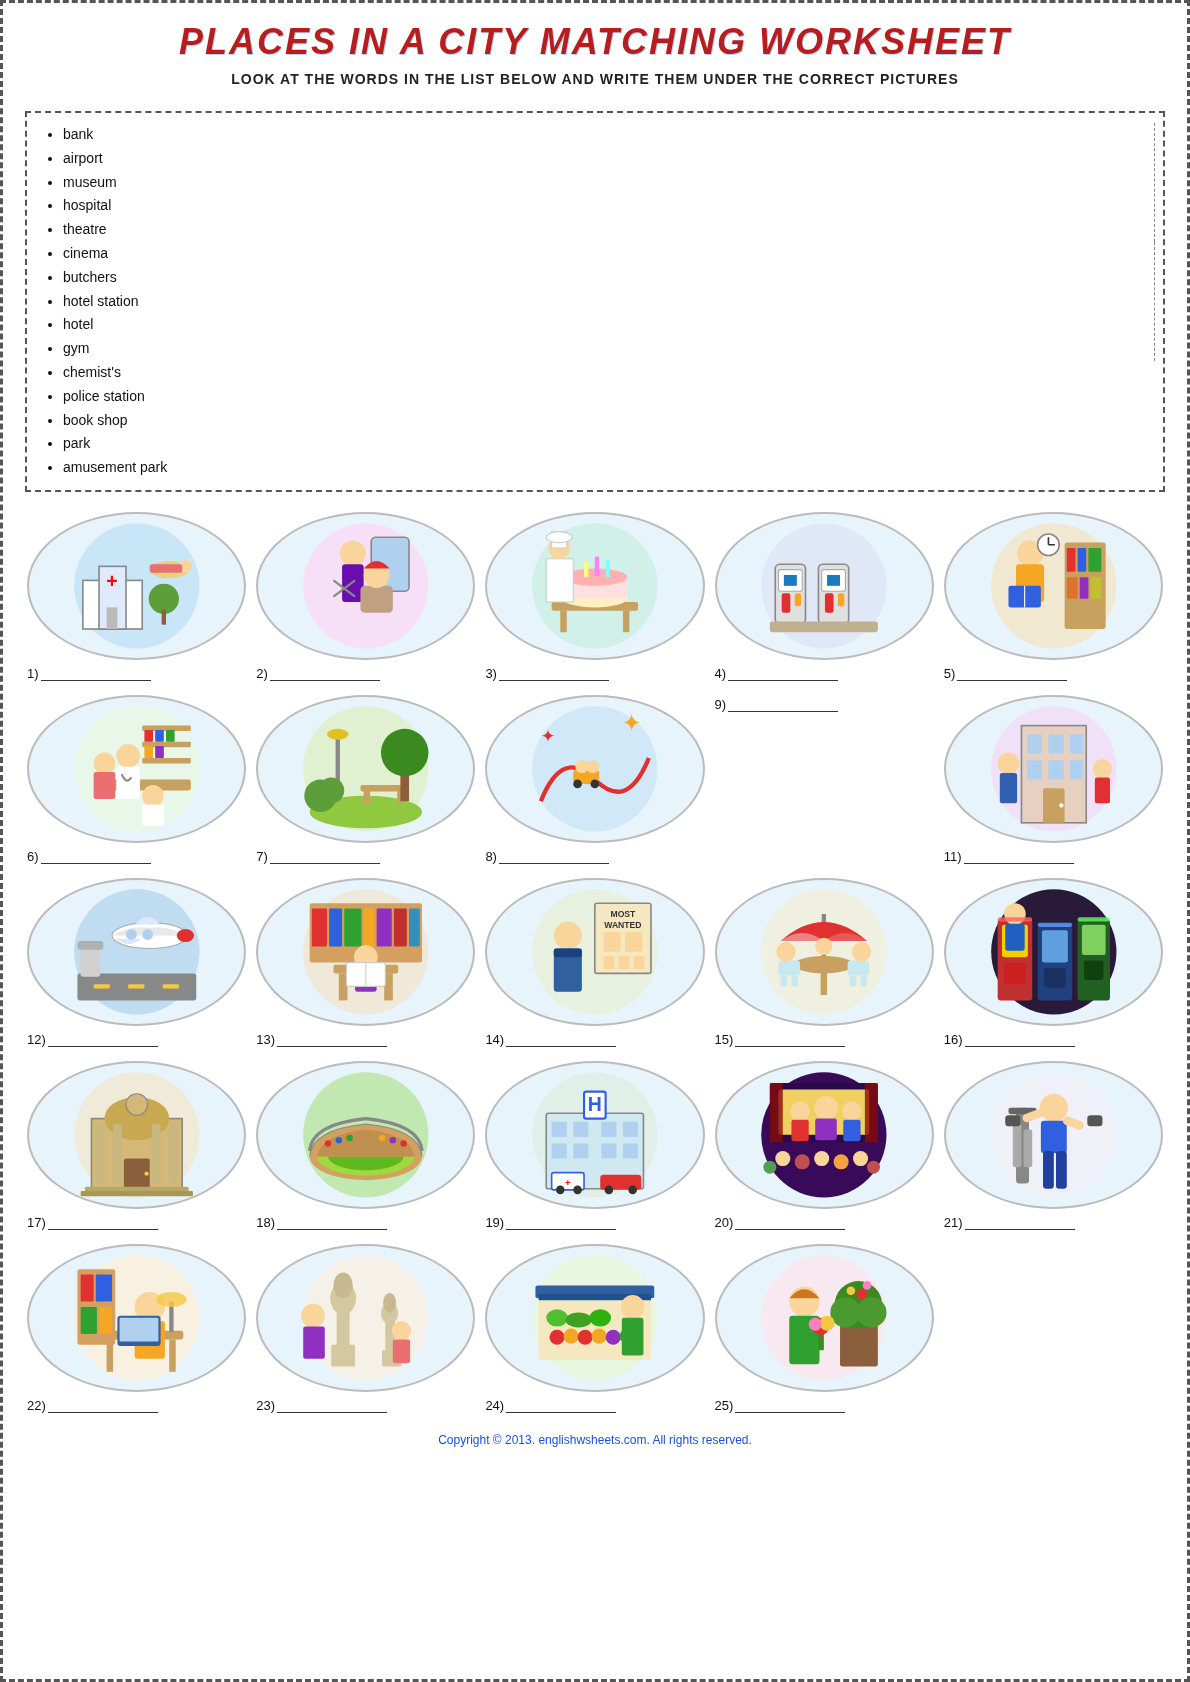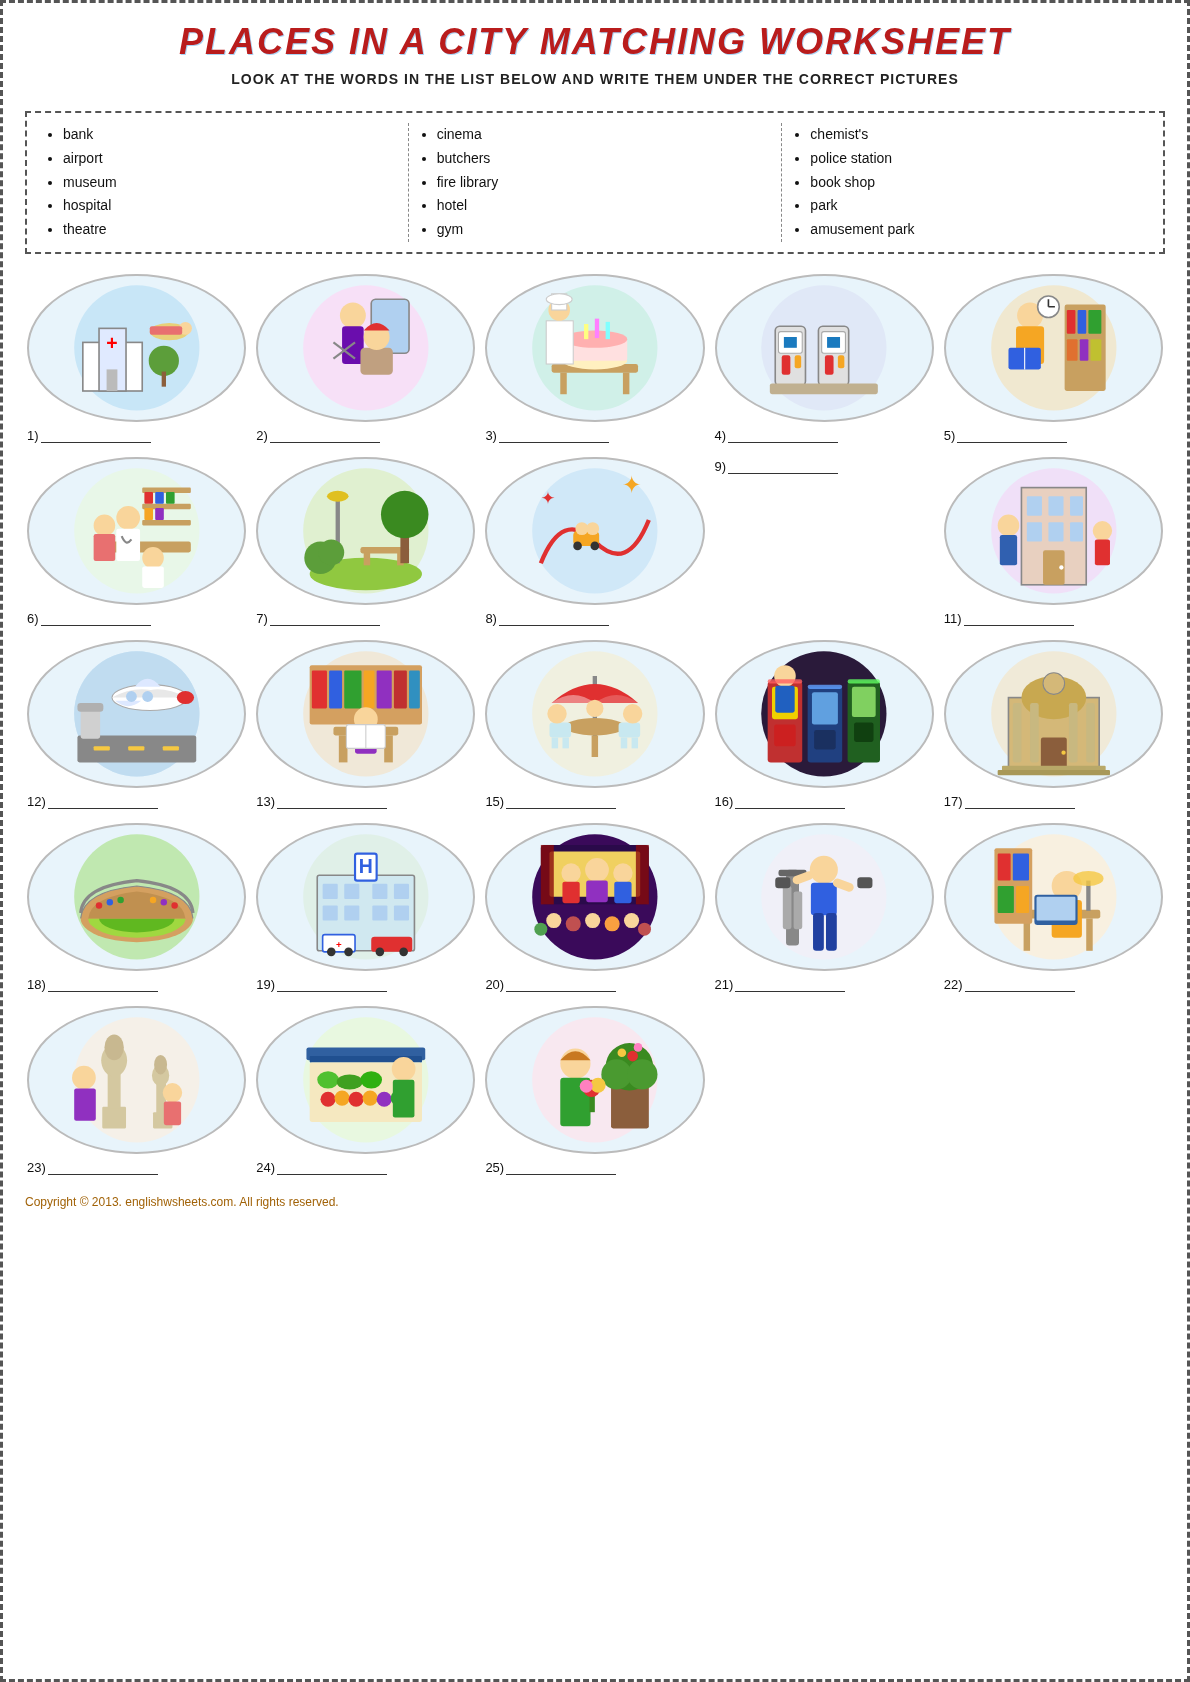--- a/index.html
+++ b/index.html
@@ -27,21 +27,21 @@
       font-size: 14px;
       font-weight: bold;
       color: #222;
       margin-bottom: 24px;
       letter-spacing: 1px;
       text-transform: uppercase;
     }
     .word-list-container {
       border: 2px dashed #555;
       display: flex;
-      flex-direction: row;
+      flex-direction: column;
       margin-bottom: 16px;
       padding: 10px 8px;
       gap: 0;
     }
     .word-col {
       flex: 1;
       padding: 0 12px;
       border-right: 1px dashed #888;
       font-size: 14px;
       line-height: 1.7;
@@ -85,22 +85,23 @@
       white-space: nowrap;
     }
     .answer-line {
       display: inline-block;
       width: 110px;
       border-bottom: 1.5px solid #333;
       margin-left: 2px;
       vertical-align: bottom;
     }
     .copyright {
+      text-align: center;
       font-size: 12px;
-      color: #a16207;
+      color: #1d4ed8;
       margin-top: 18px;
     }
   </style>
 </head>
 <body>
 
 <h1 class="main-title">Places in a City Matching Worksheet</h1>
 <p class="subtitle">Look at the words in the list below and write them under the correct pictures</p>
 
 <div class="word-list-container">
@@ -110,21 +111,21 @@
       <li>airport</li>
       <li>museum</li>
       <li>hospital</li>
       <li>theatre</li>
     </ul>
   </div>
   <div class="word-col">
     <ul>
       <li>cinema</li>
       <li>butchers</li>
-      <li>fire library</li>
+      <li>hotel station</li>
       <li>hotel</li>
       <li>gym</li>
     </ul>
   </div>
   <div class="word-col">
     <ul>
       <li>chemist's</li>
       <li>police station</li>
       <li>book shop</li>
       <li>park</li>
@@ -411,20 +412,41 @@
         <circle cx="60" cy="65" r="11" fill="#f9d59b"></circle>
         <rect x="50" y="75" width="20" height="22" fill="#9030c0" rx="2"></rect>
 
         <rect x="42" y="70" width="36" height="22" rx="2" fill="#fff" stroke="#ccc"></rect>
         <line x1="60" y1="70" x2="60" y2="92" stroke="#ccc" stroke-width="1"></line>
       </svg>
     </div>
     <span class="picture-label">13)<span class="answer-line"></span></span>
   </div>
 
+  <div class="picture-cell">
+    <div class="picture-box">
+      <svg viewBox="0 0 120 120" xmlns="http://www.w3.org/2000/svg">
+        <circle cx="60" cy="60" r="58" fill="#e8f0e0"></circle>
+
+        <rect x="60" y="15" width="52" height="65" fill="#f5e8c0" stroke="#888" stroke-width="1.5" rx="2"></rect>
+        <text x="86" y="28" font-size="8" fill="#333" text-anchor="middle" font-weight="bold">MOST</text>
+        <text x="86" y="38" font-size="8" fill="#333" text-anchor="middle" font-weight="bold">WANTED</text>
+        <rect x="68" y="42" width="16" height="18" fill="#f9d59b" rx="1"></rect>
+        <rect x="88" y="42" width="16" height="18" fill="#f9d59b" rx="1"></rect>
+        <rect x="68" y="64" width="10" height="12" fill="#f9d59b" rx="1"></rect>
+        <rect x="82" y="64" width="10" height="12" fill="#f9d59b" rx="1"></rect>
+        <rect x="96" y="64" width="10" height="12" fill="#f9d59b" rx="1"></rect>
+
+        <circle cx="35" cy="45" r="13" fill="#f9d59b"></circle>
+        <rect x="22" y="57" width="26" height="40" fill="#3060a0" rx="3"></rect>
+        <rect x="22" y="57" width="26" height="8" fill="#1a4080" rx="2"></rect>
+      </svg>
+    </div>
+    <span class="picture-label">14)<span class="answer-line"></span></span>
+  </div>
 
   <div class="picture-cell">
     <div class="picture-box">
       <svg viewBox="0 0 120 120" xmlns="http://www.w3.org/2000/svg">
         <circle cx="60" cy="60" r="58" fill="#f0f0e0"></circle>
 
         <rect x="58" y="25" width="4" height="60" fill="#888"></rect>
         <path d="M20 50 Q60 15 100 50" fill="#e03030"></path>
         <path d="M20 50 Q40 35 60 50" fill="#fff" opacity="0.4"></path>
         <path d="M60 50 Q80 35 100 50" fill="#fff" opacity="0.2"></path>

